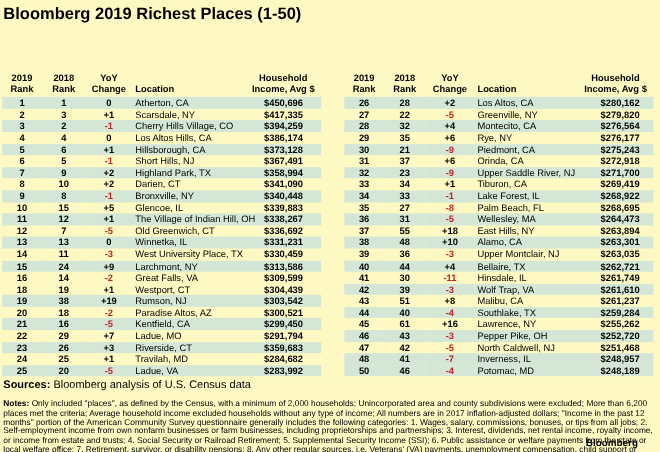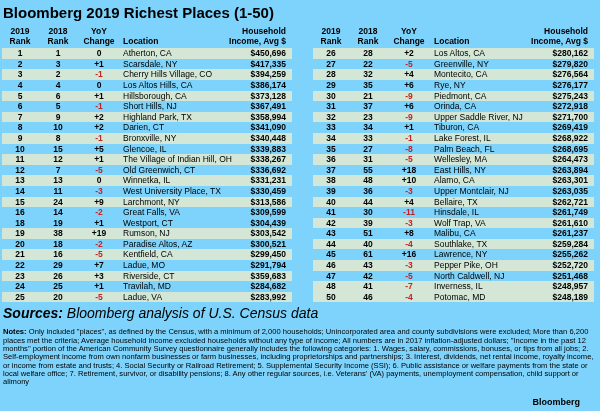--- a/index.html
+++ b/index.html
@@ -1,38 +1,38 @@
 <!DOCTYPE html>
 <html style="--stripe: #d4e7d7; --negative: #c02323;"><head>
 <meta charset="utf-8">
 <style>
   * { margin:0; padding:0; box-sizing:border-box; }
   html,body { background:#ffffff; }
   .wrap {
     width:600px; height:411px; position:relative; overflow:hidden;
-    background:#7dd3fc; color:#000;
+    background:#fef9c3; color:#000;
     font-family:"Liberation Sans", sans-serif;
   }
   .title { font-size:15px; font-weight:700; padding:4px 0 6px 3px; letter-spacing:0; }
-  .tables { display:flex; padding-left:2px; }
+  .tables { display:flex; padding-left:2px;margin-top:40px; }
   table { border-collapse:collapse; table-layout:fixed; }
   .tbl-left  { width:290px; margin-right:21px; }
   .tbl-right { width:281px; }
   th, td { font-size:8.5px; height:10.6px; line-height:10.6px; padding:0; white-space:nowrap; }
   thead th { font-weight:700; vertical-align:bottom; height:auto; line-height:9.6px; padding-bottom:2px; }
   thead .num-h { text-align:center; }
   .loc-inc-h { display:flex; justify-content:space-between; align-items:flex-end; }
   .loc-h { padding-left:3px; }
-  .inc-h { text-align:right; padding-right:6px; }
+  .inc-h { padding-right:6px; }
   td.num { text-align:center; font-weight:700; }
   td.loc { text-align:left; padding-left:3px; font-weight:400; overflow:visible; }
-  td.inc { text-align:right; font-weight:700; padding-right:6px; }
+  td.inc { text-align:left; font-weight:700; padding-right:6px; }
   td.neg { color:var(--negative,#c02323); }
   tr.stripe { background:var(--stripe,#d4e7d7); }
-  .sources { font-size:14px; padding:3px 0 0 3px;font-style:italic; }
+  .sources { font-size:10px; padding:3px 0 0 3px; }
   .label-bold { font-weight:700; }
   .notes { font-size:7.6px; line-height:8.3px; padding:7px 5px 0 3px; }
   .brand { position:absolute; right:20px; bottom:4px; font-weight:700; font-size:9px; }
 </style>
 </head>
 <body>
 
 <div class="wrap">
 
   <div class="title">Bloomberg 2019 Richest Places (1-50)</div>

